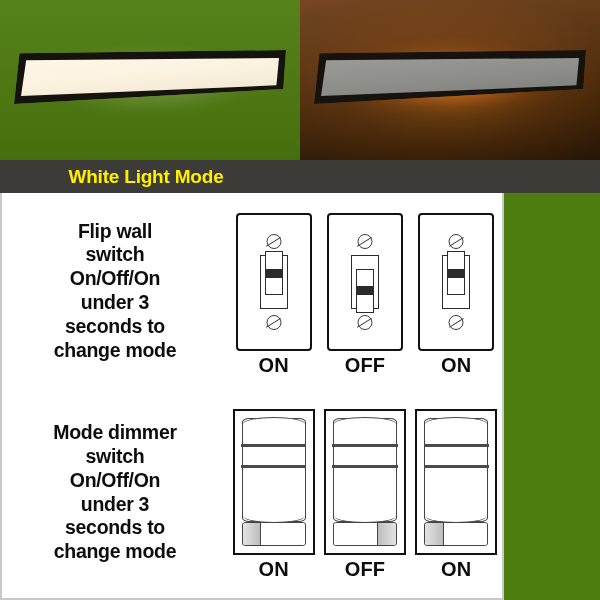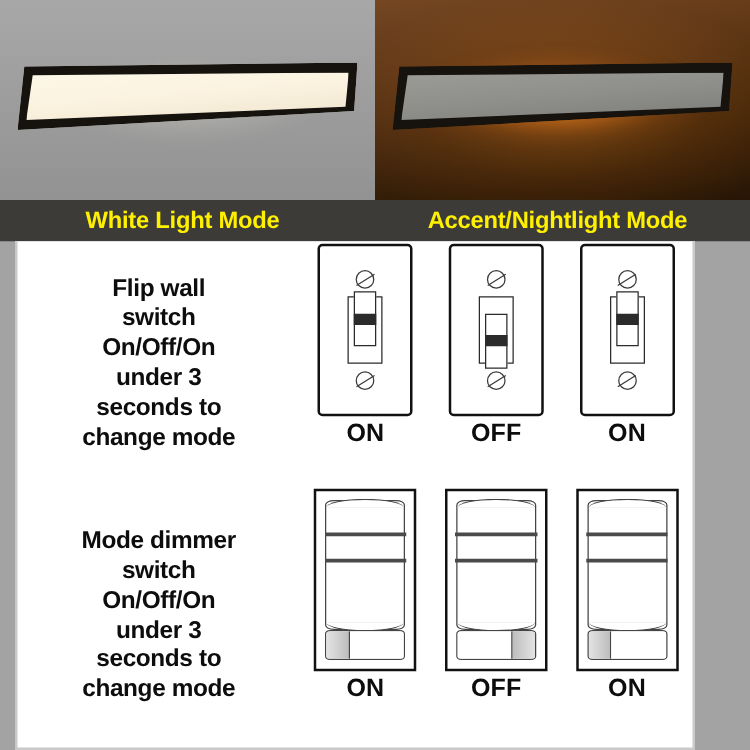--- a/index.html
+++ b/index.html
@@ -1,19 +1,19 @@
 <!DOCTYPE html>
 <html><head>
 <meta charset="utf-8">
 <style>
   * { box-sizing: border-box; margin:0; padding:0; }
   html,body { width:600px; height:600px; overflow:hidden; background:#ffffff; }
   body { font-family:"Liberation Sans", sans-serif; }
 
-  #page { position:relative; width:600px; height:600px; background:#a3a3a3; }
+  #page { position:relative; width:600px; height:600px; background:#4d7c0f; }
 
   
   #photo-strip { position:absolute; left:0; top:0; width:600px; height:160px; display:flex; }
 
   .photo { position:relative; width:300px; height:160px; overflow:hidden; }
 
   
   #photo-white {
     background:
       radial-gradient(ellipse 230px 120px at 48% 58%, rgba(255,250,235,0.38) 0%, rgba(255,250,235,0.14) 42%, rgba(0,0,0,0) 72%),
@@ -79,40 +79,40 @@
   }
   .caption {
     color:#fff000; font-weight:bold; font-size:19px; letter-spacing:-0.2px;
     text-align:center; white-space:nowrap;
   }
   #cap-white  { width:292px; }
   #cap-accent { width:308px; }
 
   
   #table-area {
-    position:absolute; left:12px; top:193px; width:544px; height:407px;
+    position:absolute; left:0; top:193px; width:504px; height:407px;
     background:#ffffff; border:2px solid #c9c9c9; border-top:none;
   }
   .row { position:relative; width:100%; height:196px; display:flex; }
   #row-toggle { height:196px; }
   #row-dimmer { height:207px; }
 
   .instr-cell {
     width:226px; display:flex; align-items:center; justify-content:center;
     padding:0 6px;
   }
   .instr-text {
     text-align:center; font-weight:bold; font-size:19.5px; line-height:1.22;
     color:#0d0d0d; letter-spacing:-0.3px;
   }
   .instr-text span { display:block; }
 
   .sw-cell {
     flex:1; display:flex; flex-direction:column;
-    align-items:center; justify-content:flex-start; padding-top:2px;
+    align-items:center; justify-content:flex-start; padding-top:20px;
   }
   .sw-label {
     font-weight:bold; font-size:20px; color:#0d0d0d; margin-top:3px; letter-spacing:0.2px;
   }
 
   
   .plate-toggle {
     position:relative; width:76px; height:138px;
     border:2px solid #111; border-radius:4px; background:#fff;
   }
@@ -215,21 +215,20 @@
       <div class="fixture" id="fix-accent">
         <div class="frame"></div>
         <div class="lens"></div>
       </div>
     </div>
 
   </div>
 
   <div id="caption-bar">
     <div class="caption" id="cap-white">White Light Mode</div>
-    <div class="caption" id="cap-accent">Accent/Nightlight Mode</div>
   </div>
 
   <div id="table-area">
 
     <div class="row" id="row-toggle">
 
       <div class="instr-cell">
         <div class="instr-text">
           <span>Flip wall</span>
           <span>switch</span>

